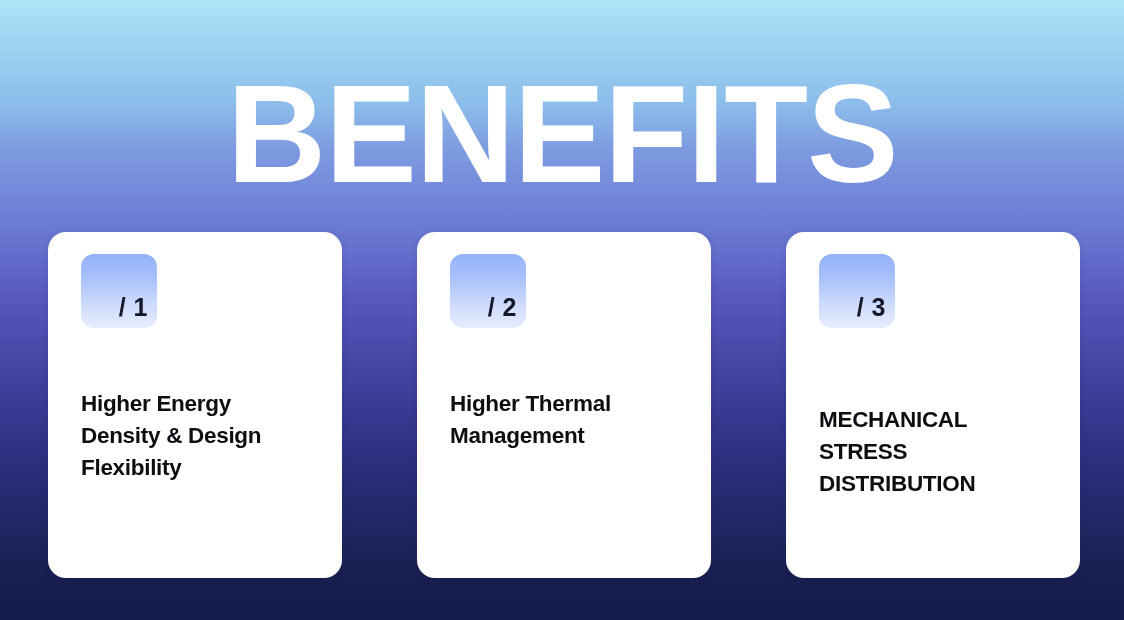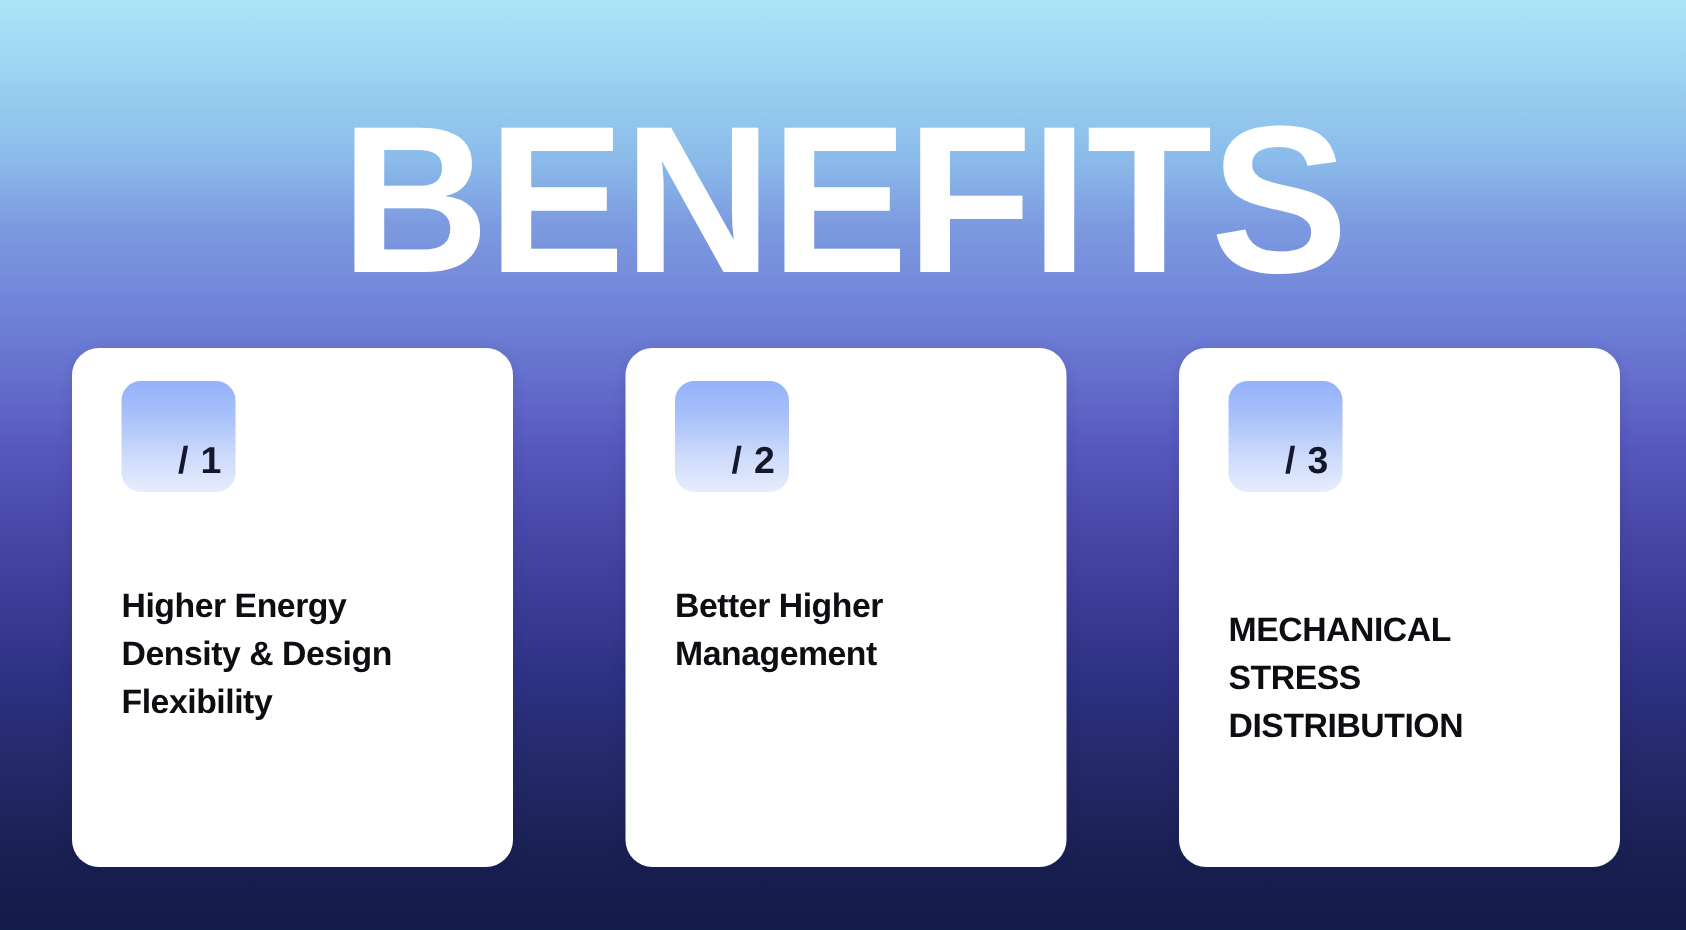--- a/index.html
+++ b/index.html
@@ -140,21 +140,21 @@
       </div>
       <h2 class="card-title pos-1">Higher Energy
 Density &amp; Design
 Flexibility</h2>
     </div>
 
     <div class="card">
       <div class="badge">
         <span class="badge-num">/ 2</span>
       </div>
-      <h2 class="card-title pos-2">Better Higher
+      <h2 class="card-title pos-2">Higher Thermal
 Management</h2>
     </div>
 
     <div class="card">
       <div class="badge">
         <span class="badge-num">/ 3</span>
       </div>
       <h2 class="card-title pos-3">MECHANICAL
 STRESS
 DISTRIBUTION</h2>

